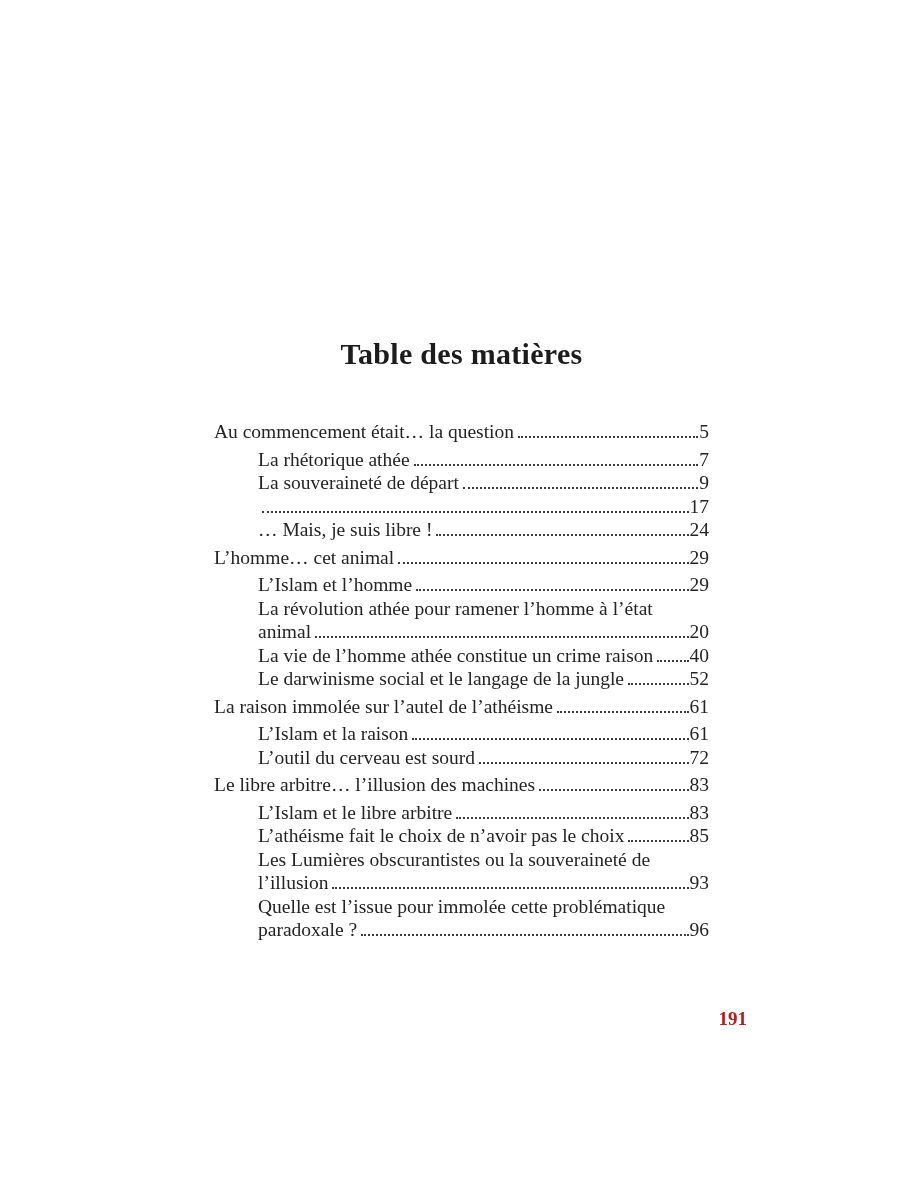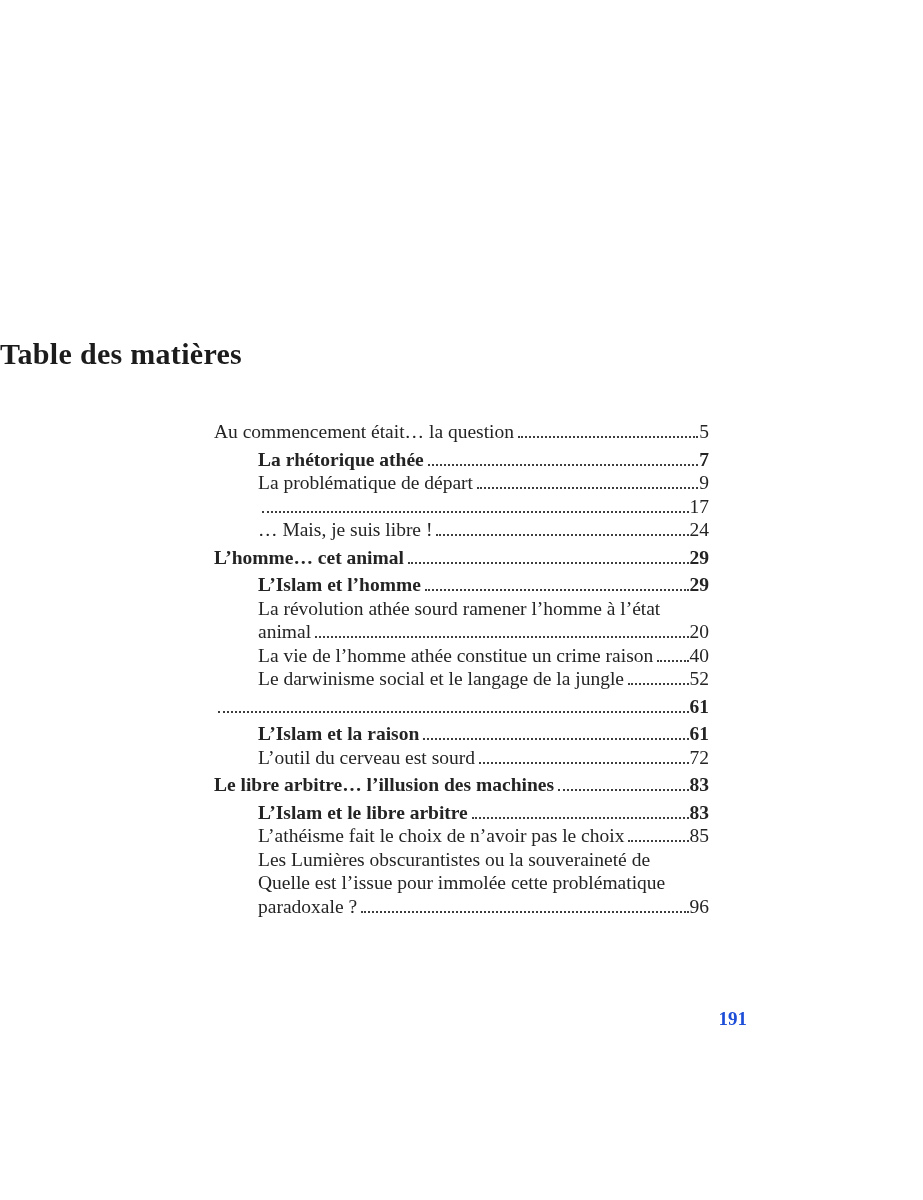--- a/index.html
+++ b/index.html
@@ -18,21 +18,21 @@
   .page {
     position: absolute;
     inset: 0;
   }
   .title {
     position: absolute;
     top: 337px;
     left: 0;
     width: 100%;
     margin: 0;
-    text-align: left;
+    text-align: center;
     font-size: 30px;
     font-weight: bold;
     color: #1c1c1c;
     letter-spacing: 0.3px;
   }
   .toc {
     position: absolute;
     top: 420px;
     left: 214px;
     width: 495px;
@@ -42,61 +42,60 @@
     align-items: baseline;
     font-size: 19.5px;
     line-height: 23.5px;
     white-space: nowrap;
   }
   .toc-line.level1 {
     padding-left: 44px;
   }
   .toc-line.gap {
     margin-top: 4px;
-    font-weight: bold;
   }
   .entry-text {
     flex: 0 0 auto;
   }
   .leader {
     flex: 1 1 auto;
     min-width: 6px;
     border-bottom: 2px dotted #3d3d3d;
     margin: 0 1px 0 4px;
   }
   .page-num {
     flex: 0 0 auto;
   }
   .folio {
     position: absolute;
     top: 1008px;
     right: 176px;
     font-size: 19px;
     font-weight: bold;
-    color: #1d4ed8;
+    color: #b91c1c;
   }
 </style>
 </head>
 <body>
 
 <div class="page">
   <h1 class="title">Table des matières</h1>
   <div class="toc" id="toc">
       <div class="toc-line level0">
         <span class="entry-text">Au commencement était… la question</span>
         <span class="leader"></span>
         <span class="page-num">5</span>
       </div>
       <div class="toc-line level1 gap">
         <span class="entry-text">La rhétorique athée</span>
         <span class="leader"></span>
         <span class="page-num">7</span>
       </div>
       <div class="toc-line level1">
-        <span class="entry-text">La problématique de départ</span>
+        <span class="entry-text">La souveraineté de départ</span>
         <span class="leader"></span>
         <span class="page-num">9</span>
       </div>
       <div class="toc-line level1">
         <span class="leader"></span>
         <span class="page-num">17</span>
       </div>
       <div class="toc-line level1">
         <span class="entry-text">… Mais, je suis libre !</span>
         <span class="leader"></span>
@@ -106,38 +105,39 @@
         <span class="entry-text">L’homme… cet animal</span>
         <span class="leader"></span>
         <span class="page-num">29</span>
       </div>
       <div class="toc-line level1 gap">
         <span class="entry-text">L’Islam et l’homme</span>
         <span class="leader"></span>
         <span class="page-num">29</span>
       </div>
       <div class="toc-line level1">
-        <span class="entry-text">La révolution athée sourd ramener l’homme à l’état</span>
+        <span class="entry-text">La révolution athée pour ramener l’homme à l’état</span>
       </div>
       <div class="toc-line level1">
         <span class="entry-text">animal</span>
         <span class="leader"></span>
         <span class="page-num">20</span>
       </div>
       <div class="toc-line level1">
         <span class="entry-text">La vie de l’homme athée constitue un crime raison</span>
         <span class="leader"></span>
         <span class="page-num">40</span>
       </div>
       <div class="toc-line level1">
         <span class="entry-text">Le darwinisme social et le langage de la jungle</span>
         <span class="leader"></span>
         <span class="page-num">52</span>
       </div>
       <div class="toc-line level0 gap">
+        <span class="entry-text">La raison immolée sur l’autel de l’athéisme</span>
         <span class="leader"></span>
         <span class="page-num">61</span>
       </div>
       <div class="toc-line level1 gap">
         <span class="entry-text">L’Islam et la raison</span>
         <span class="leader"></span>
         <span class="page-num">61</span>
       </div>
       <div class="toc-line level1">
         <span class="entry-text">L’outil du cerveau est sourd</span>
@@ -156,20 +156,25 @@
       </div>
       <div class="toc-line level1">
         <span class="entry-text">L’athéisme fait le choix de n’avoir pas le choix</span>
         <span class="leader"></span>
         <span class="page-num">85</span>
       </div>
       <div class="toc-line level1">
         <span class="entry-text">Les Lumières obscurantistes ou la souveraineté de</span>
       </div>
       <div class="toc-line level1">
+        <span class="entry-text">l’illusion</span>
+        <span class="leader"></span>
+        <span class="page-num">93</span>
+      </div>
+      <div class="toc-line level1">
         <span class="entry-text">Quelle est l’issue pour immolée cette problématique</span>
       </div>
       <div class="toc-line level1">
         <span class="entry-text">paradoxale ?</span>
         <span class="leader"></span>
         <span class="page-num">96</span>
       </div>
     </div>
   <div class="folio">191</div>
 </div>

